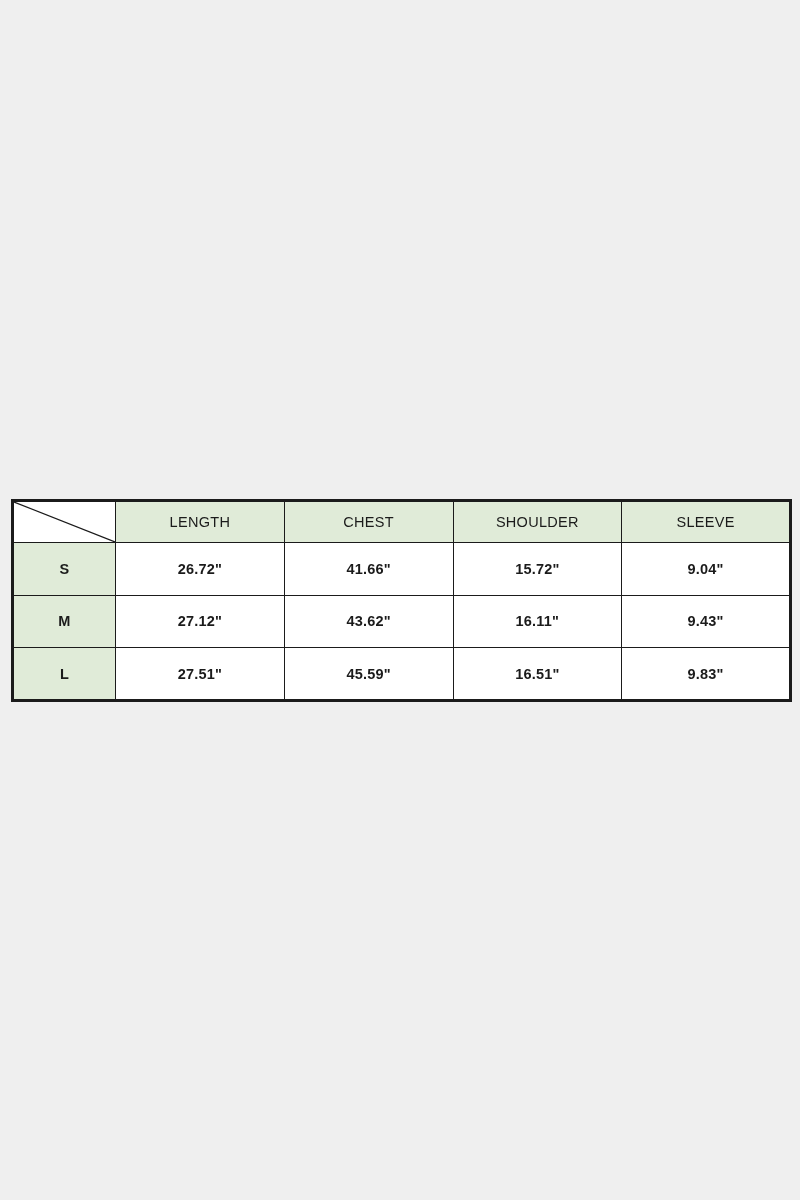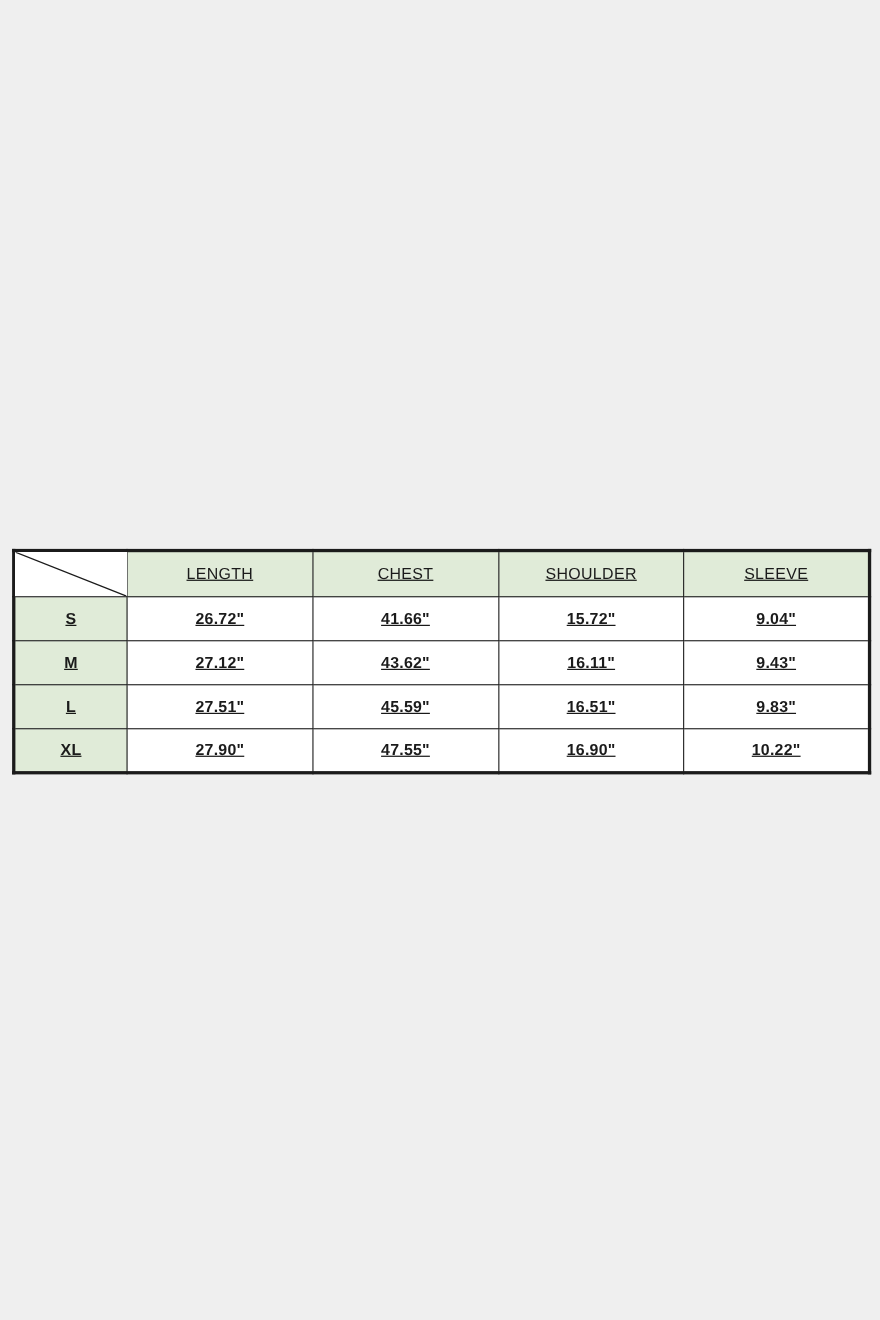--- a/index.html
+++ b/index.html
@@ -14,21 +14,20 @@
     position: relative;
     overflow: hidden;
   }
 
   #size-chart-wrap {
     position: absolute;
     left: 11px;
     top: 499px;
     width: 778px;
     height: 203px;
-    text-decoration: underline;
   }
 
   table.size-chart {
     border-collapse: collapse;
     table-layout: fixed;
     width: 778px;
     height: 203px;
     background: #ffffff;
     border: 3px solid #1b1b1b;
   }
@@ -127,22 +126,15 @@
         <td class="measure-cell">16.11"</td>
         <td class="measure-cell">9.43"</td>
       </tr>
       <tr class="data-row">
         <td class="size-cell">L</td>
         <td class="measure-cell">27.51"</td>
         <td class="measure-cell">45.59"</td>
         <td class="measure-cell">16.51"</td>
         <td class="measure-cell">9.83"</td>
       </tr>
-      <tr class="data-row">
-        <td class="size-cell">XL</td>
-        <td class="measure-cell">27.90"</td>
-        <td class="measure-cell">47.55"</td>
-        <td class="measure-cell">16.90"</td>
-        <td class="measure-cell">10.22"</td>
-      </tr>
     </tbody>
   </table>
 </div>
 
 </body></html>

